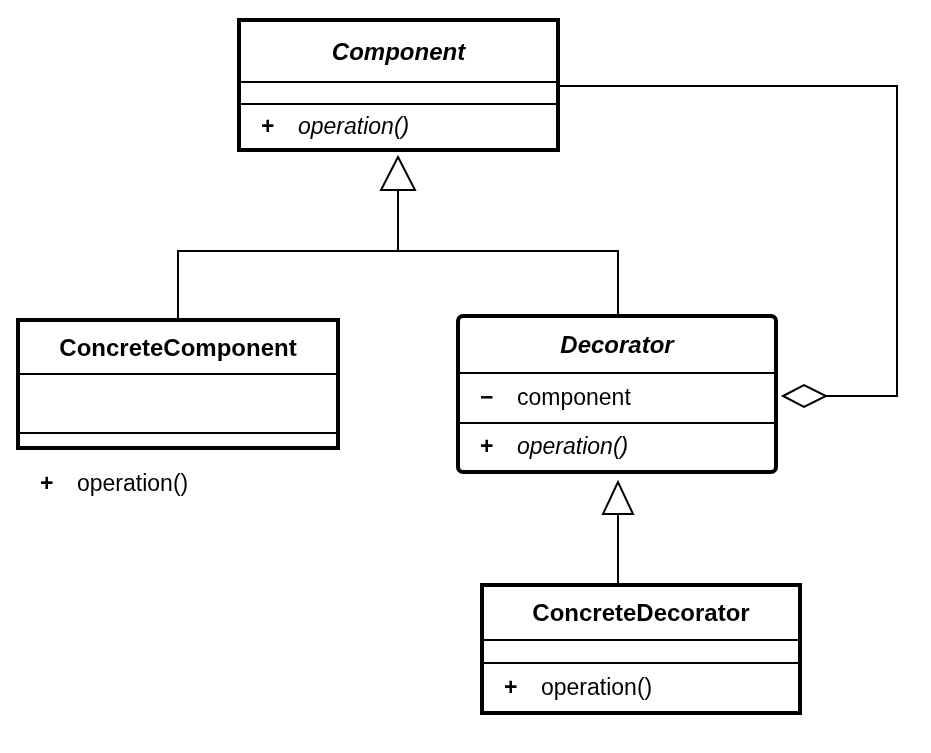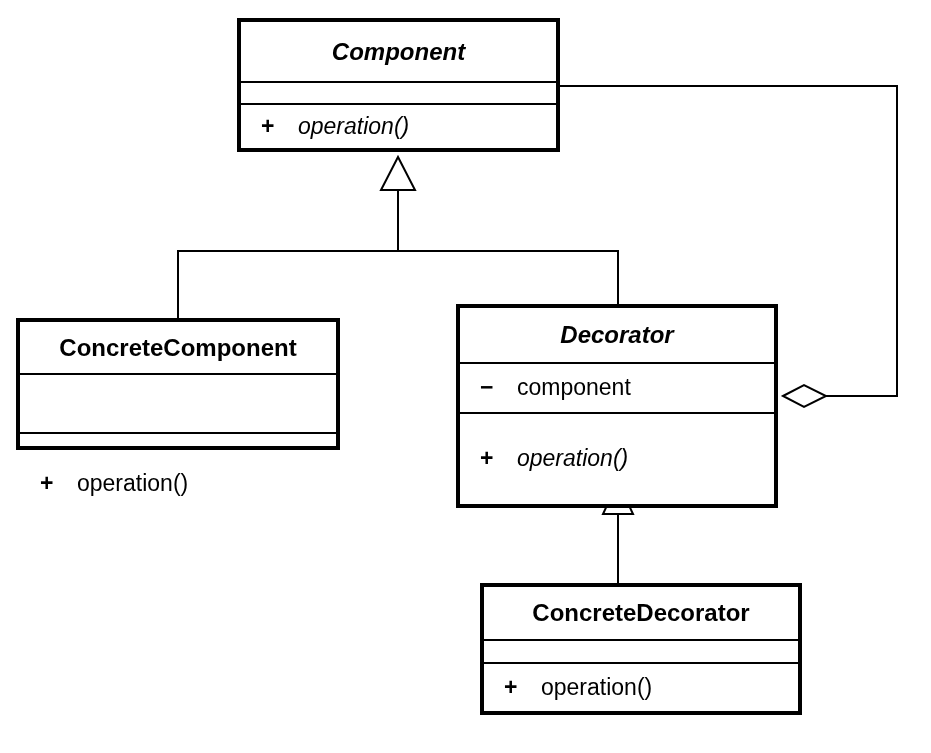--- a/index.html
+++ b/index.html
@@ -107,21 +107,21 @@
     <div class="uml-title" style="height:53px;">ConcreteComponent</div>
     <div class="uml-attrs" style="height:23px;"></div>
     <div class="uml-methods">
       <div class="member">
         <span class="vis">+</span>
         <span class="mname">operation()</span>
       </div>
     </div>
   </div>
 
-  <div class="uml-class" style="left:456px; top:304px; width:322px; height:204px;">
+  <div class="uml-class" style="left:456px; top:314px; width:322px; height:160px;border-radius:7px;">
     <div class="uml-title abstract" style="height:56px;">Decorator</div>
     <div class="uml-attrs" style="height:50px;">
       <div class="member">
         <span class="vis">−</span>
         <span class="mname">component</span>
       </div>
     </div>
     <div class="uml-methods">
       <div class="member">
         <span class="vis">+</span>

